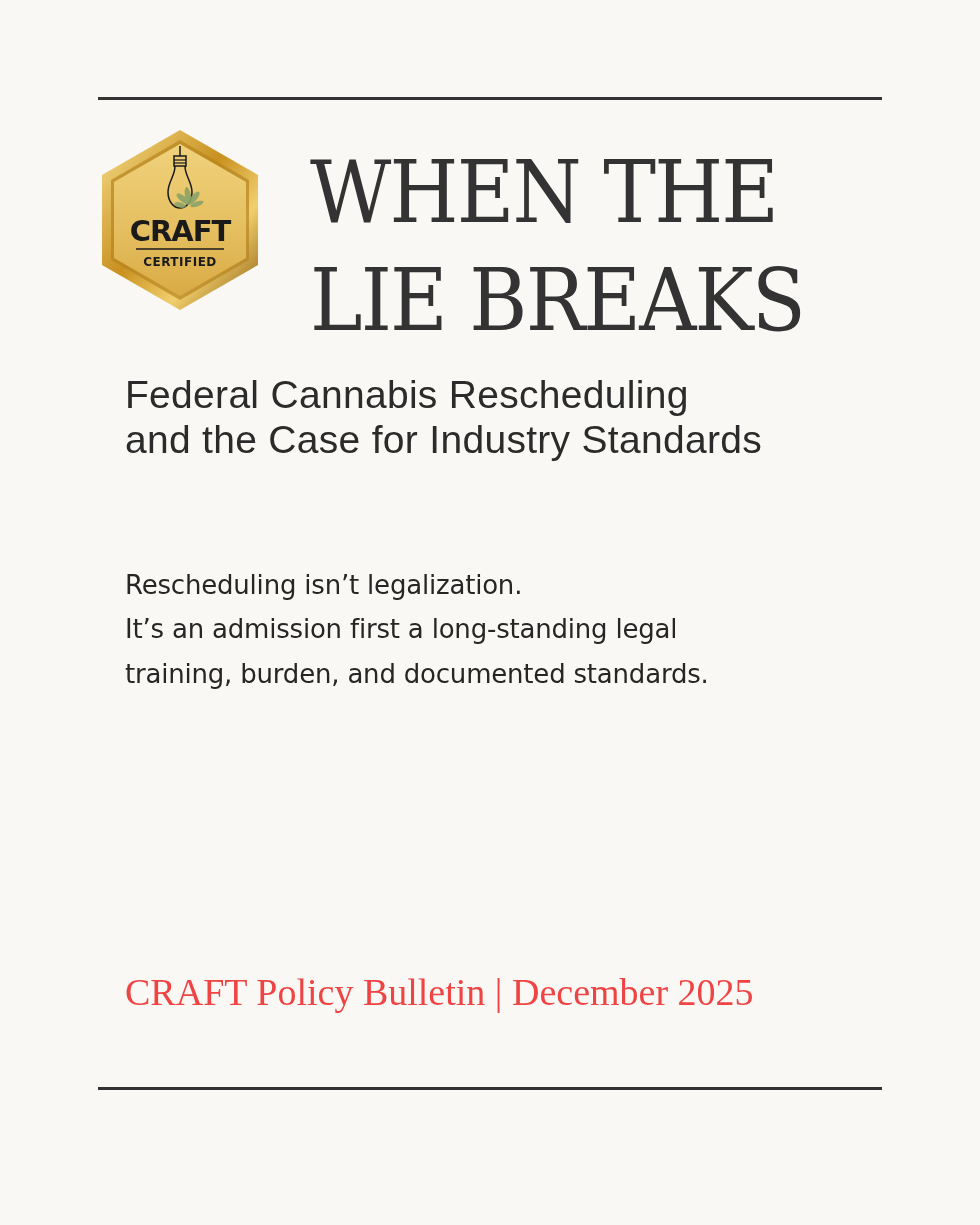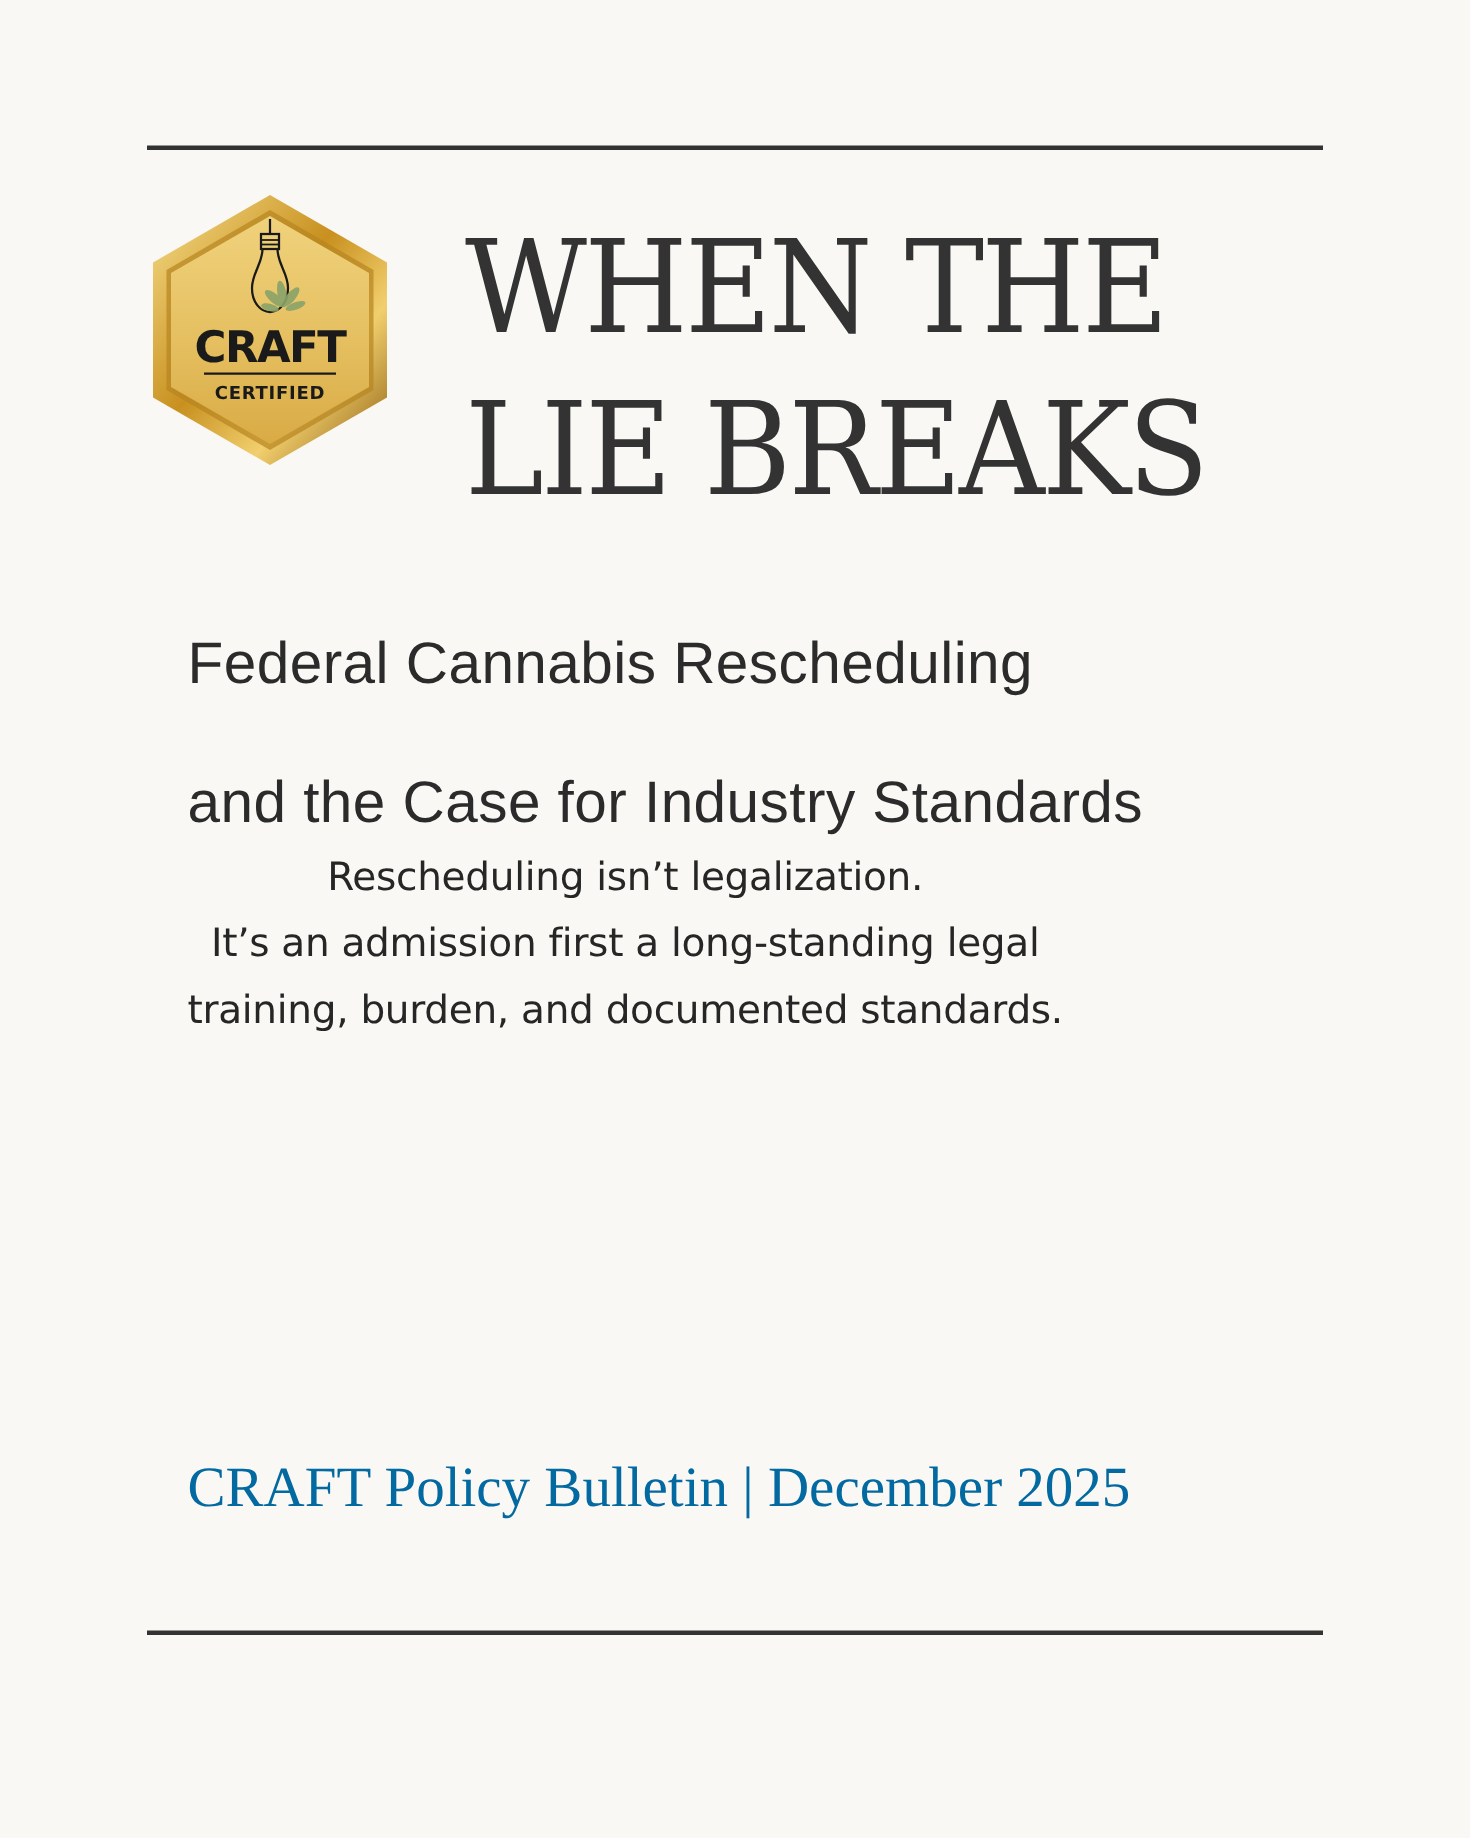--- a/index.html
+++ b/index.html
@@ -54,45 +54,44 @@
     left: 125px;
     top: 372px;
     margin: 0;
     font-family: "Liberation Sans", "DejaVu Sans", sans-serif;
     font-weight: normal;
     font-size: 39px;
     line-height: 45px;
     color: #2b2b2b;
     letter-spacing: 0.3px;
   }
-  .subtitle span { display: block; white-space: nowrap; margin-top: 48px; }
+  .subtitle span { display: block; white-space: nowrap; }
 
   .body-text {
     position: absolute;
     left: 125px;
     top: 563px;
     margin: 0;
     font-family: "DejaVu Sans", "Liberation Sans", sans-serif;
     font-size: 26px;
     line-height: 44.4px;
     color: #262626;
     letter-spacing: -0.2px;
-    text-align: center;
   }
   .body-text span { display: block; white-space: nowrap; }
 
   .footer {
     position: absolute;
     left: 125px;
     top: 974px;
     margin: 0;
     font-family: "Liberation Serif", "DejaVu Serif", serif;
     font-size: 38px;
     line-height: 36px;
-    color: #0369a1;
+    color: #ef4444;
   }
   .footer span { display: block; white-space: nowrap; }
 </style>
 </head>
 <body>
 
 <div class="rule top"></div>
 
 <div class="badge">
   <svg viewBox="0 0 164 184" xmlns="http://www.w3.org/2000/svg">

